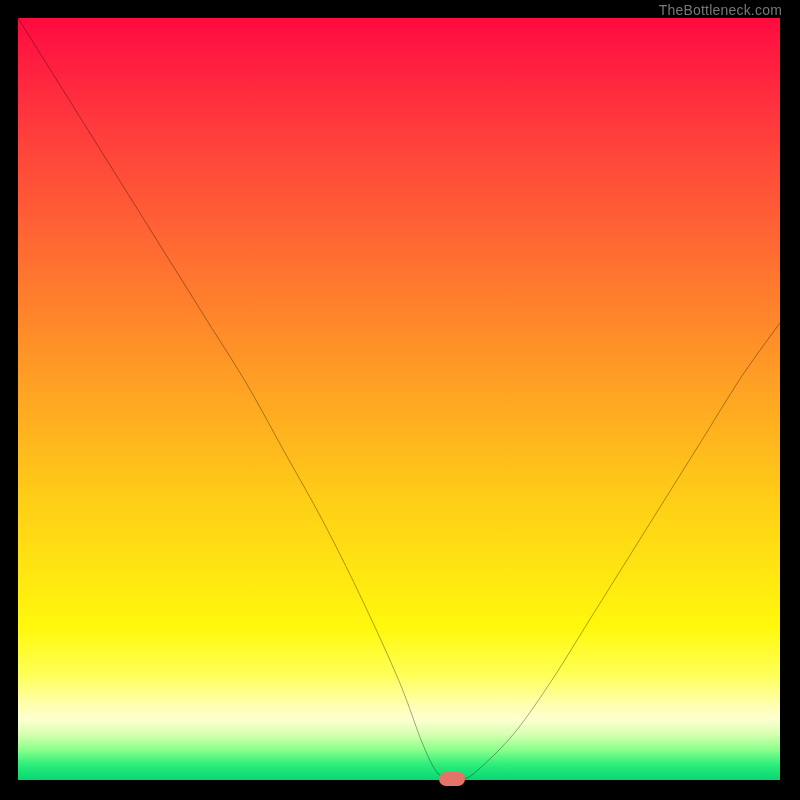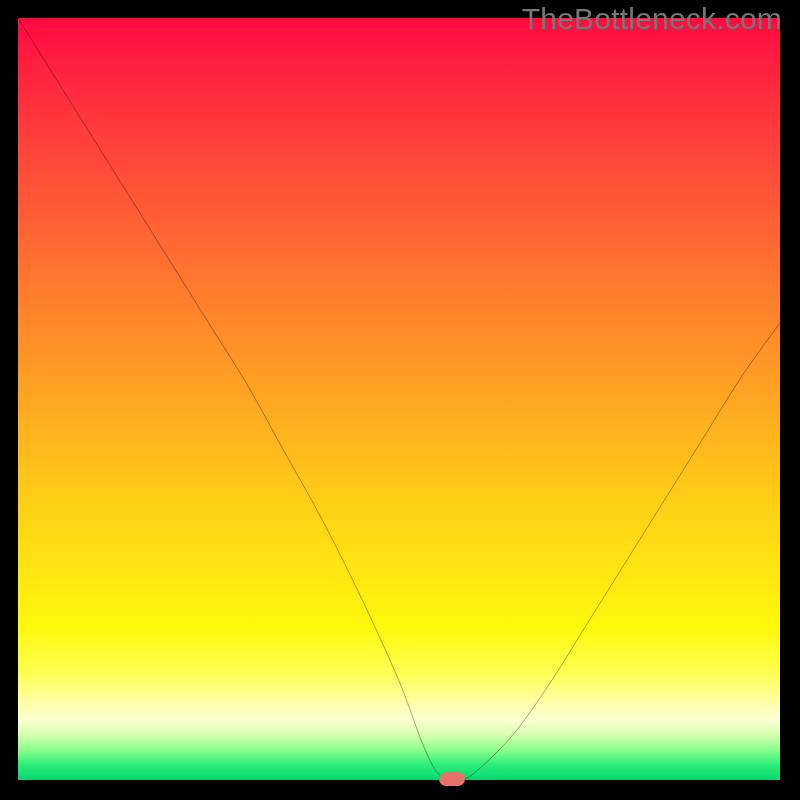--- a/index.html
+++ b/index.html
@@ -41,21 +41,21 @@
       #8cff8c 96%,
       #2cee7a 98%,
       #07d673 100%
     );
   }
   .watermark {
     position: absolute;
     top: 2px;
     right: 18px;
     color: #777;
-    font-size: 30px;
+    font-size: 14px;
     letter-spacing: 0.2px;
     pointer-events: none;
     user-select: none;
   }
   svg.curve {
     position: absolute;
     left: 0;
     top: 0;
     width: 762px;
     height: 762px;

